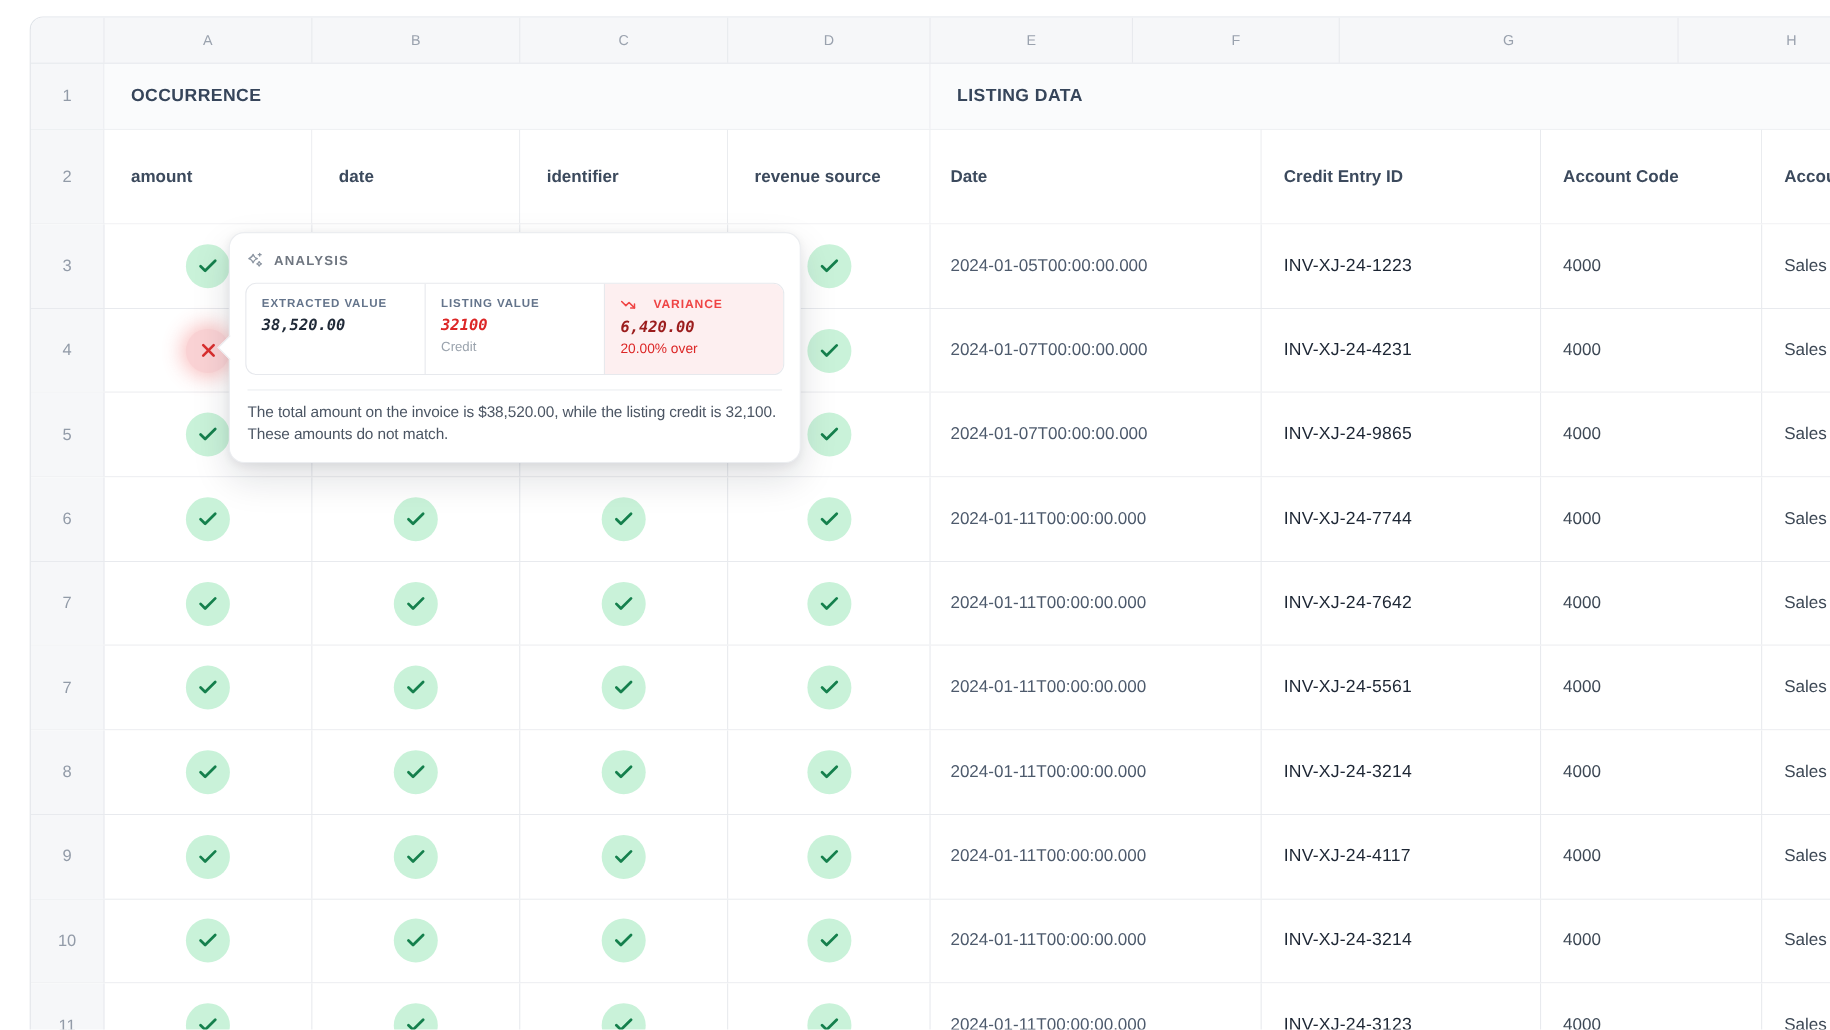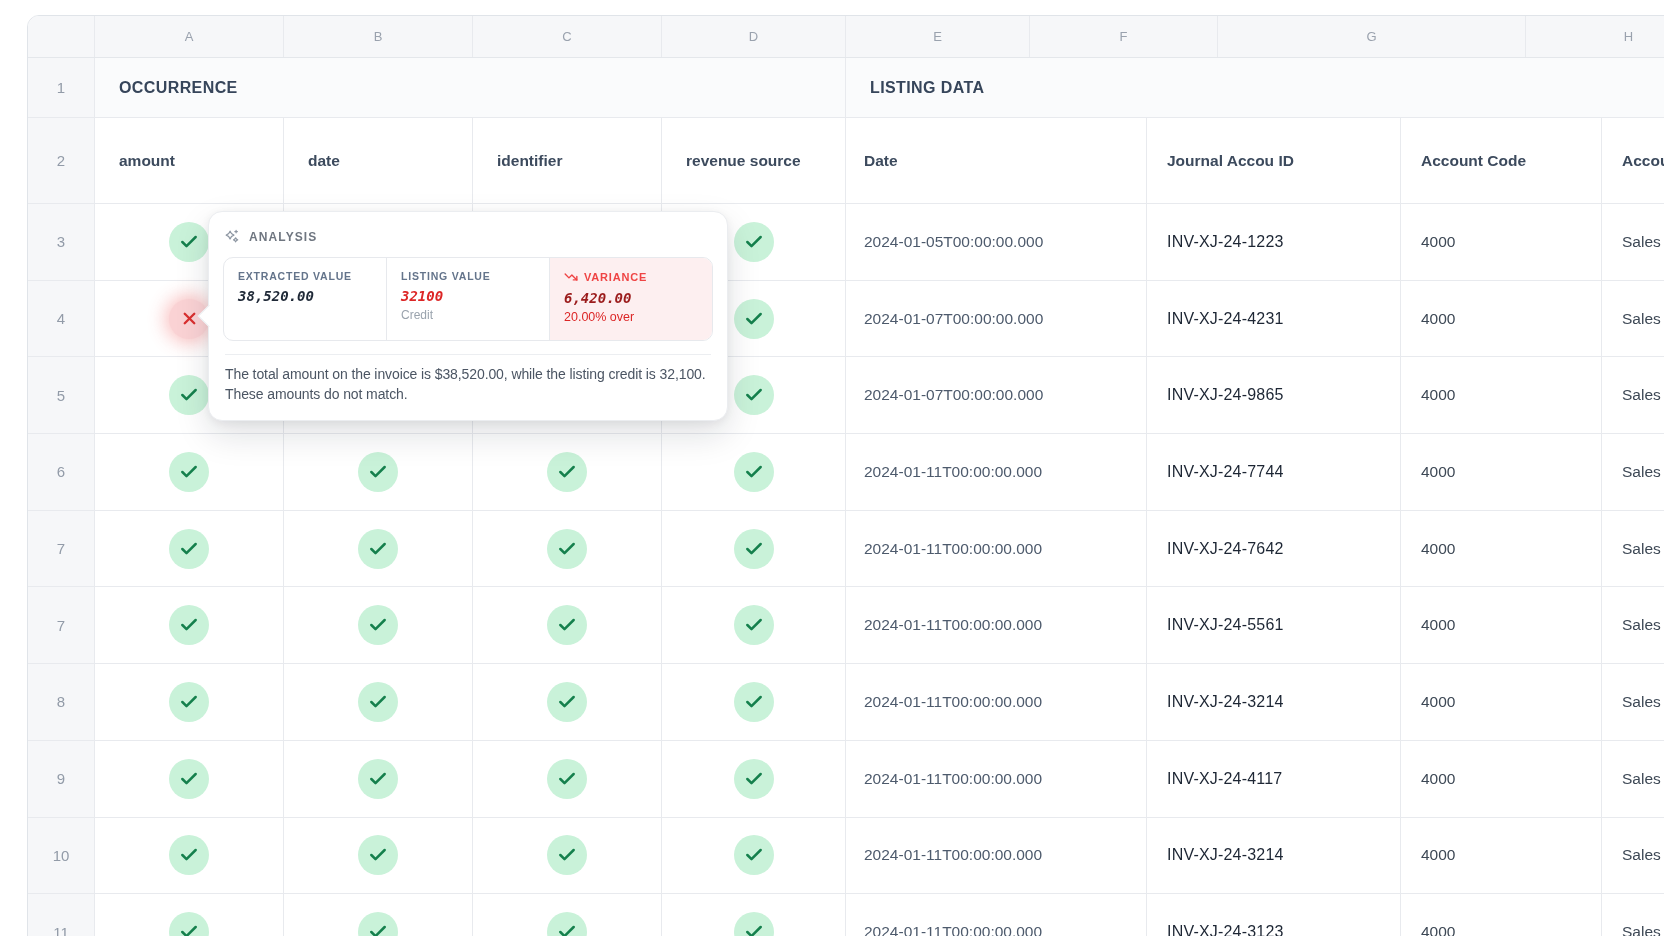--- a/index.html
+++ b/index.html
@@ -80,21 +80,21 @@
     position:absolute; left:-8px; top:96px; width:16px; height:16px; background:#fff;
     border-left:1px solid #ebedf0; border-bottom:1px solid #ebedf0; transform:rotate(45deg);
   }
   .tip-header { display:flex; align-items:center; gap:9px; margin-bottom:12px;
     color:#6f7680; font-size:12px; font-weight:700; letter-spacing:1.1px; }
   .stats { display:flex; border:1px solid #e7e9ed; border-radius:10px; overflow:hidden; align-items:stretch; }
   .stat { flex:1; padding:12px 14px 14px 14px; min-height:82px; }
   .stat + .stat { border-left:1px solid #e7e9ed; }
   .stat.variance { background:#fdeff0; }
   .stat-label { font-size:10.5px; font-weight:700; letter-spacing:.8px; color:#64748b; }
-  .stat-label.red { color:#ef4444; display:flex; align-items:center; gap:6px; font-size:11px; }
+  .stat-label.red { color:#ef4444; display:flex; align-items:center; gap:16px; font-size:11px; }
   .mono { font-family:"DejaVu Sans Mono","Liberation Mono",monospace;font-style:italic; }
   .stat-value { margin-top:6px; font-size:14px; font-weight:700; color:#1f2937; }
   .stat-value.red { color:#dc2626; }
   .stat-value.darkred { color:#9b1c1c; }
   .stat-sub { margin-top:4px; font-size:12px; color:#9aa3ad; }
   .stat-sub.red { color:#dc2626; font-size:12.5px; }
   .tip-divider { height:1px; background:#eceef1; margin:13px 2px 10px 2px; }
   .tip-desc { color:#4b5563; font-size:14px; line-height:19.5px; letter-spacing:-.1px; padding:0 2px; }
   .tip-desc div { white-space:nowrap; }
 </style>
@@ -122,21 +122,21 @@
       <div class="cell title-cell w-lname">LISTING DATA</div>
     </div>
 
     <div class="row header-row">
       <div class="numcell">2</div>
       <div class="cell w-a pl24">amount</div>
       <div class="cell w-b pl24">date</div>
       <div class="cell w-c pl24">identifier</div>
       <div class="cell w-d pl24">revenue source</div>
       <div class="cell w-ldate pl18">Date</div>
-      <div class="cell w-ljournal pl20">Journal Accou ID</div>
+      <div class="cell w-ljournal pl20">Credit Entry ID</div>
       <div class="cell w-lacc pl20">Account Code</div>
       <div class="cell w-lname pl20">Accou</div>
     </div>
 
     <div>
   <div class="row data-row">
     <div class="numcell rn">3</div>
     <div class="cell w-a status-cell">
             <div class="badge check">
               <svg width="20" height="20" viewBox="0 0 24 24" fill="none" stroke="#15804d" stroke-width="3" stroke-linecap="round" stroke-linejoin="round">

